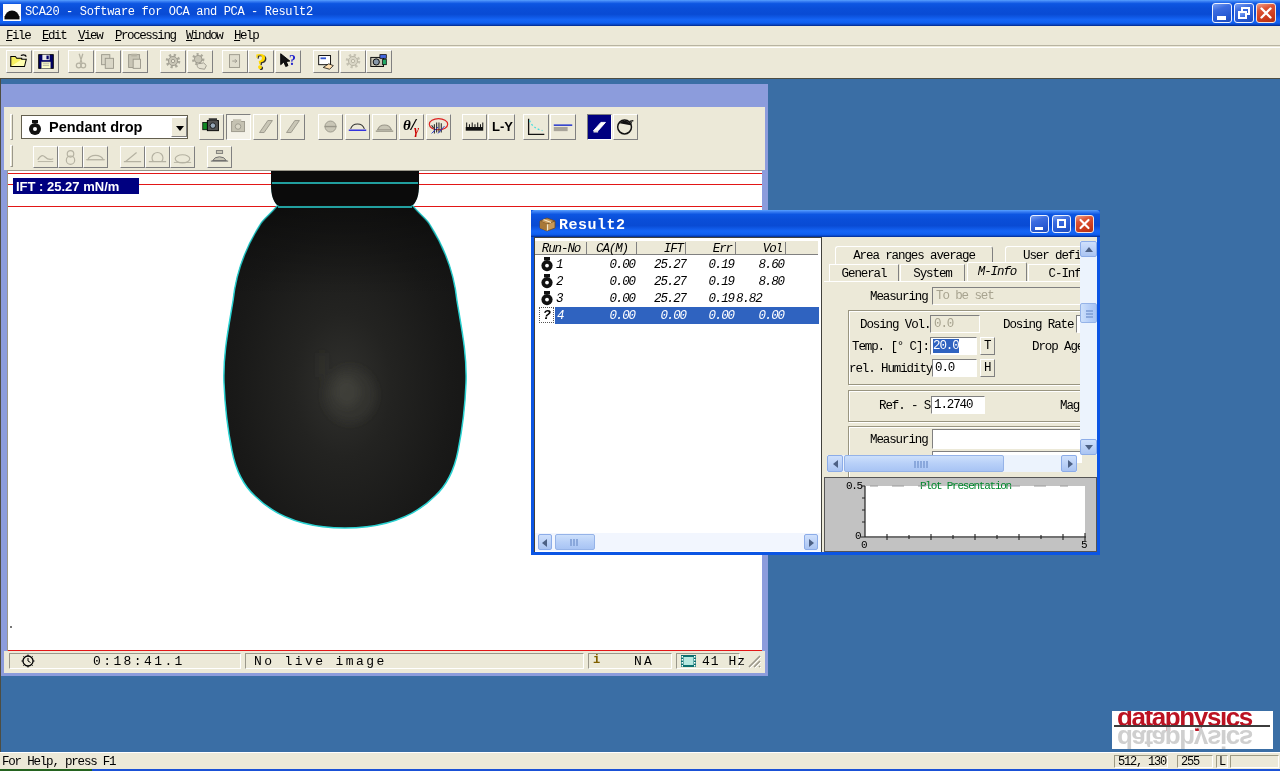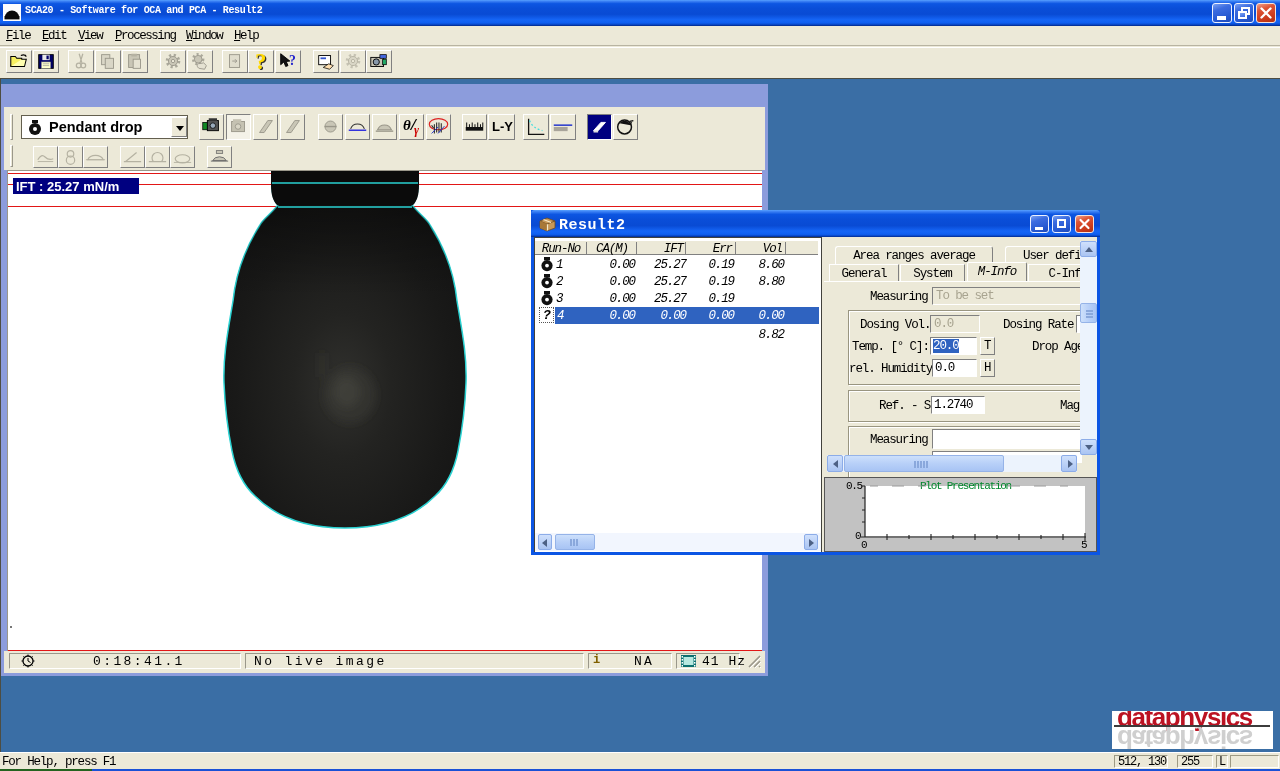--- a/index.html
+++ b/index.html
@@ -33,21 +33,21 @@
 </style>
 </head>
 <body>
 
 <div class="abs" id="titlebar">
   <svg class="abs" style="left:3px;top:4px" width="18" height="17" viewBox="0 0 18 17">
     <rect x="0" y="0" width="18" height="17" fill="#fdfdfd"></rect>
     <path d="M2 13 A7 6.5 0 0 1 16 13 Z" fill="#090909"></path>
     <rect x="1.5" y="12" width="15" height="3.4" fill="#090909"></rect>
   </svg>
-  <div class="abs" style="left:25px;top:5px;font-size:10px;font-weight:bold;color:#fff;letter-spacing:-0.35px;">SCA20 - Software for OCA and PCA - Result2</div>
+  <div class="abs" style="left:25px;top:5px;font-size:12px;font-weight:normal;color:#fff;letter-spacing:-0.35px;">SCA20 - Software for OCA and PCA - Result2</div>
   <div class="wbtn" style="left:1212px;top:3px;width:20px;height:20px;background:linear-gradient(160deg,#7ba1f2 0%,#3c6ce0 30%,#2759d2 70%,#1e4bba 100%);border:1px solid #eef2ff;">
      <div class="abs" style="left:4px;top:12px;width:9px;height:4px;background:#fff;"></div>
   </div>
   <div class="wbtn" style="left:1234px;top:3px;width:20px;height:20px;background:linear-gradient(160deg,#7ba1f2 0%,#3c6ce0 30%,#2759d2 70%,#1e4bba 100%);border:1px solid #eef2ff;">
      <div class="abs" style="left:6px;top:3px;width:9px;height:8px;border:2px solid #fff;"></div>
      <div class="abs" style="left:3px;top:7px;width:9px;height:8px;border:2px solid #fff;background:linear-gradient(160deg,#7ba1f2 0%,#3c6ce0 90%);"></div>
   </div>
   <div class="wbtn" style="left:1256px;top:3px;width:20px;height:20px;background:linear-gradient(160deg,#f0a08c 0%,#dd5435 30%,#cc3b1c 70%,#b03012 100%);border:1px solid #f6e3dc;">
      <svg class="glyph" viewBox="0 0 20 20">
         <path d="M5 5 L15 15 M15 5 L5 15" stroke="#fff" stroke-width="2.6" stroke-linecap="round"></path>
@@ -474,21 +474,21 @@
     <div class="abs" style="left:0;top:52px;width:284px;height:17px;">
       <svg class="abs" style="left:5px;top:1px" width="14" height="15" viewBox="0 0 14 15">
           <rect x="4" y="0" width="6" height="3.4" fill="#111"></rect>
           <circle cx="7" cy="8.6" r="5.6" fill="#111"></circle>
           <circle cx="7" cy="8.6" r="1.9" fill="#fff"></circle>
         </svg>
       <div class="abs" style="left:21px;top:2px;">3</div>
       <div class="abs" style="left:52px;top:2px;width:48px;text-align:right;">0.00</div>
       <div class="abs" style="left:102px;top:2px;width:49px;text-align:right;">25.27</div>
       <div class="abs" style="left:151px;top:2px;width:48px;text-align:right;">0.19</div>
-      <div class="abs" style="left:201px;top:2px;width:48px;text-align:right;margin-top:36px;">8.82</div>
+      <div class="abs" style="left:201px;top:2px;width:48px;">8.82</div>
     </div>
     <div class="abs" style="left:0;top:69px;width:284px;height:17px;">
       <div class="abs" style="left:20px;top:0;width:264px;height:17px;background:#2f63c0;"></div>
       <div class="abs" style="left:4px;top:0;width:15px;height:16px;border:1px dotted #555;background:#fff;">
         <div class="abs" style="left:3px;top:0px;font-size:13px;font-weight:bold;letter-spacing:0;">?</div>
       </div>
       <div class="abs" style="left:22px;top:2px;color:#fff;">4</div>
       <div class="abs" style="left:52px;top:2px;width:48px;text-align:right;color:#fff;">0.00</div>
       <div class="abs" style="left:102px;top:2px;width:49px;text-align:right;color:#fff;">0.00</div>
       <div class="abs" style="left:151px;top:2px;width:48px;text-align:right;color:#fff;">0.00</div>

